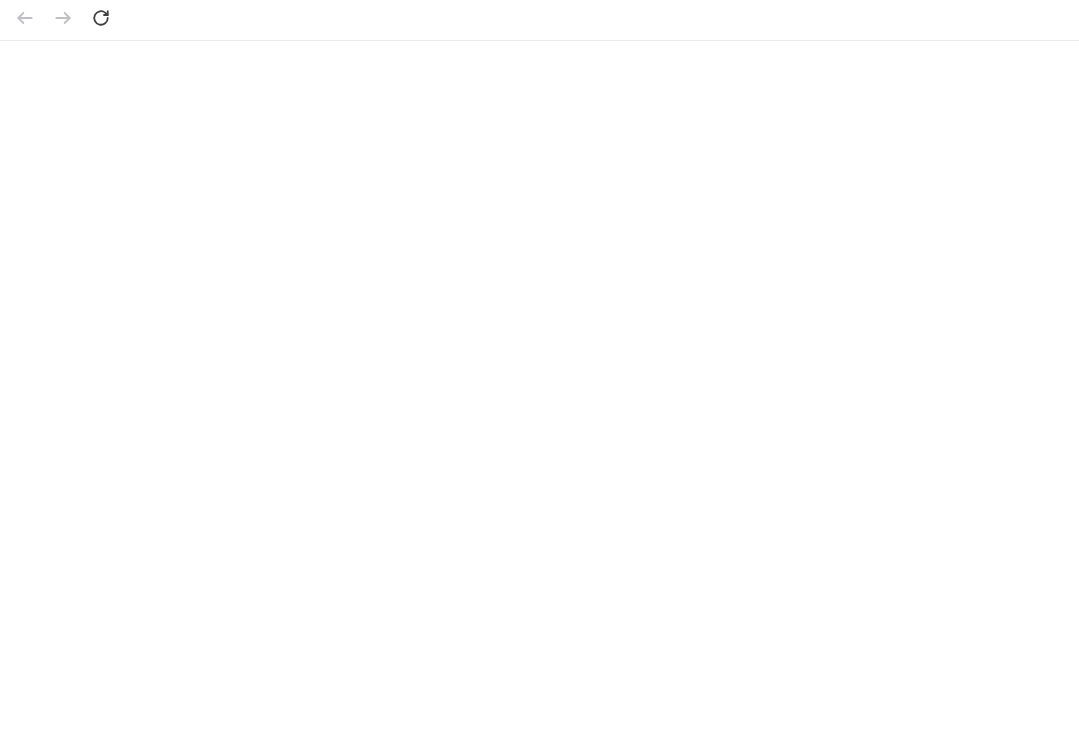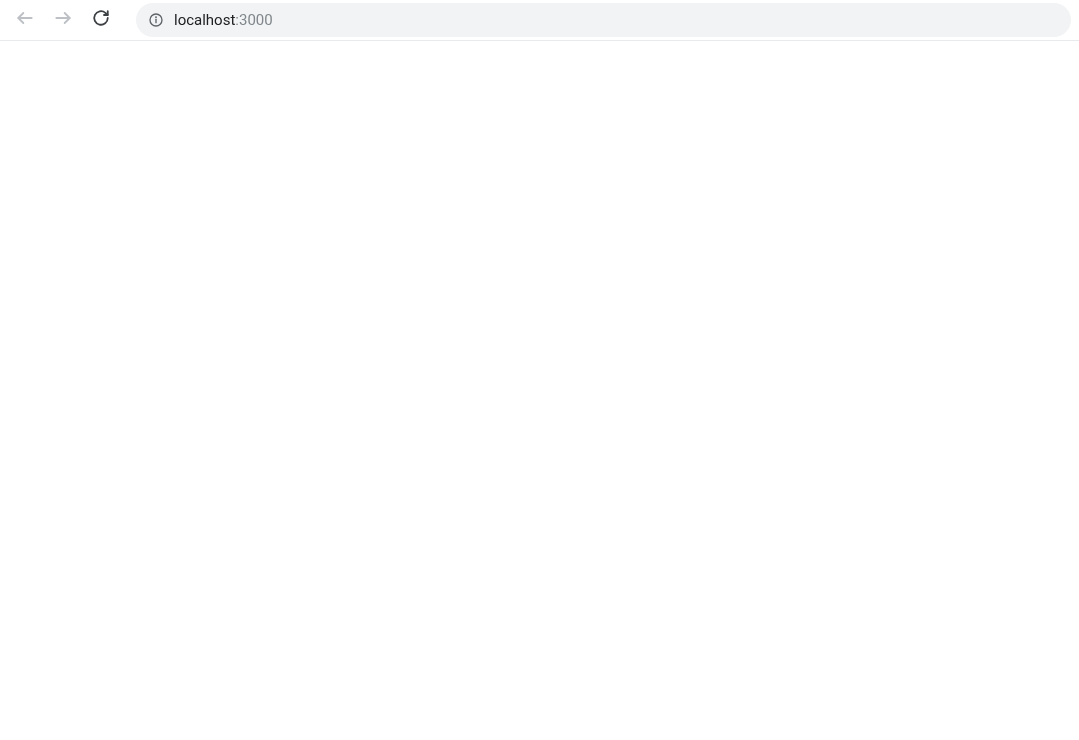--- a/index.html
+++ b/index.html
@@ -121,27 +121,15 @@
     </span>
   </div>
   <div class="reload-button">
     <span>
       <svg viewBox="0 0 24 24" fill="none" stroke="currentColor" stroke-width="2.4" stroke-linecap="round" stroke-linejoin="round">
         <path d="M21 12a9 9 0 1 1-3.2-6.9L21 8"></path>
         <polyline points="21 3 21 8 16 8"></polyline>
       </svg>
     </span>
   </div>
-  <div class="address-bar">
-    <span class="site-info-icon">
-      <svg viewBox="0 0 24 24" fill="none" stroke="currentColor" stroke-width="2" stroke-linecap="round" stroke-linejoin="round">
-        <circle cx="12" cy="12" r="9"></circle>
-        <line x1="12" y1="11" x2="12" y2="16"></line>
-        <circle cx="12" cy="8" r="0.5" fill="currentColor"></circle>
-      </svg>
-    </span>
-    <span class="url-text">
-      <span class="url-host">localhost</span><span class="url-port">:</span><span class="url-port">3000</span>
-    </span>
-  </div>
 </div>
 <div class="toolbar-divider"></div>
 <div class="page-content"></div>
 
 </body></html>

